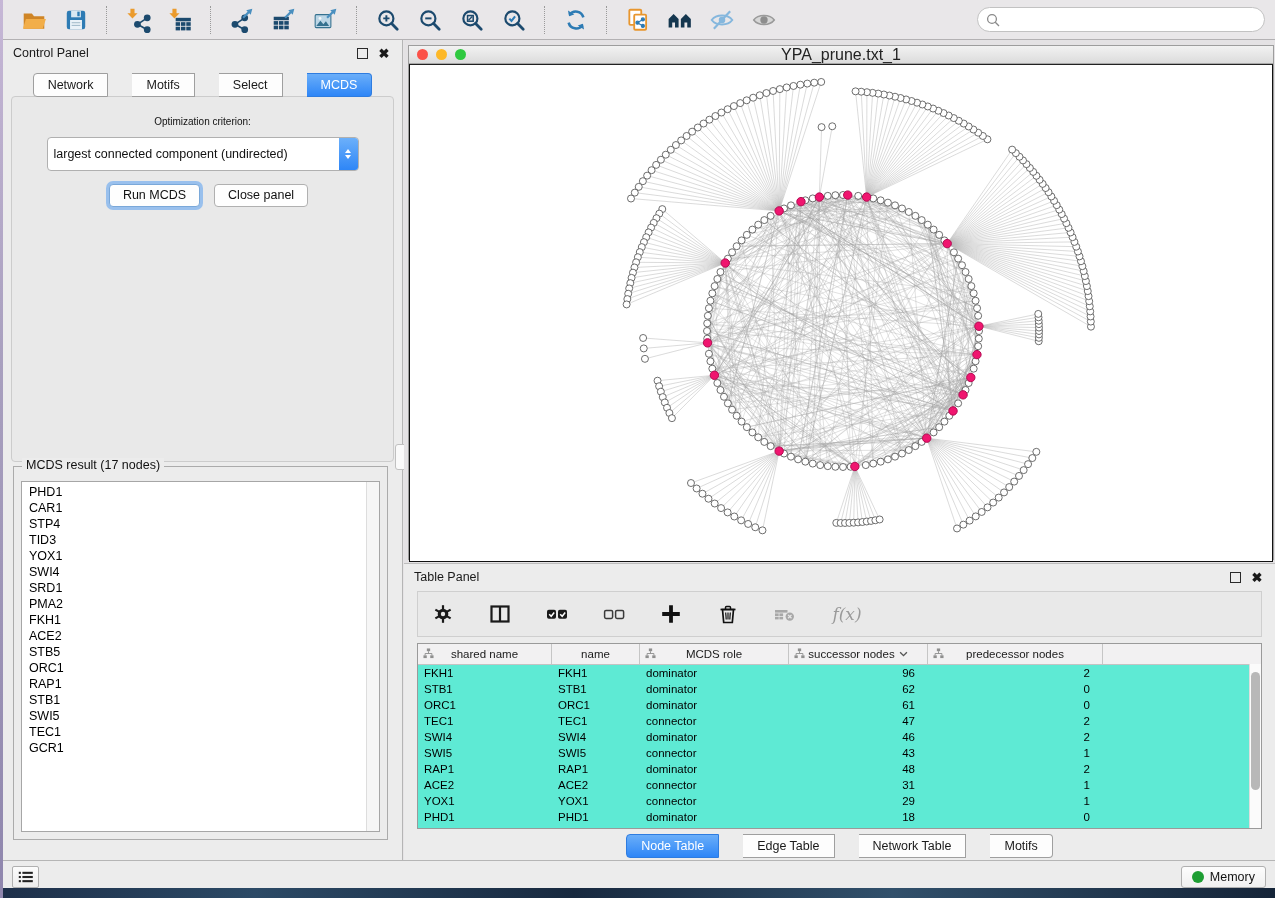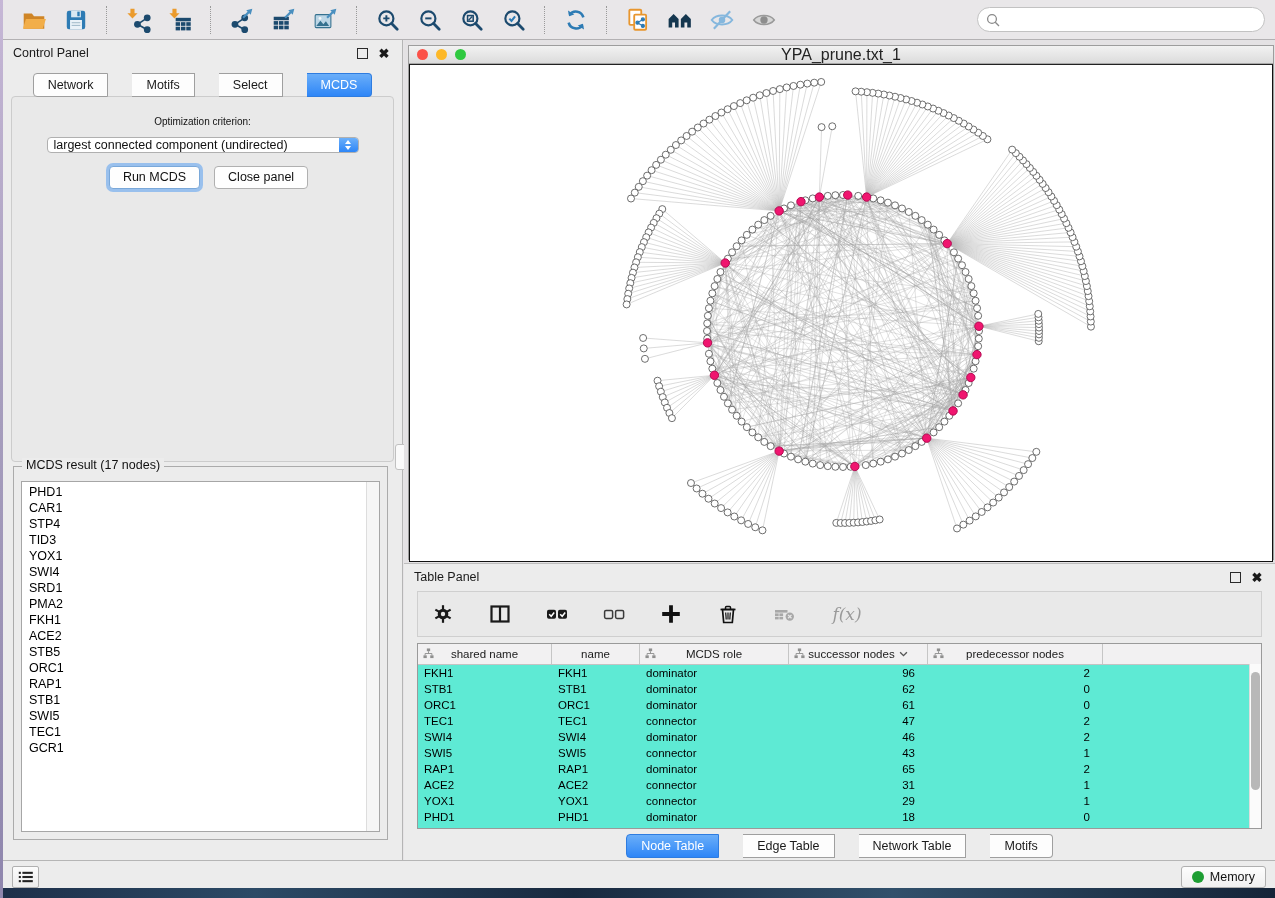--- a/index.html
+++ b/index.html
@@ -33,21 +33,21 @@
   .seg-tabs{display:flex;justify-content:center;position:relative;z-index:2;gap:24px;}
   .seg{border:1px solid #9f9f9f;border-left:none;background:#fdfdfd;font-size:12.5px;color:#1a1a1a;
     padding:3px 14px;line-height:16px;cursor:default;}
   .seg:first-child{border-left:1px solid #9f9f9f;border-radius:4px 0 0 4px;}
   .seg:last-child{border-radius:0 4px 4px 0;}
   .seg.active{background:linear-gradient(#6aaef9,#2e86f7);color:#fff;border-color:#2e7ce0;}
 
   .cp-tabcontent{position:absolute;left:8px;right:8px;top:56px;height:364px;background:#e9e9e9;
     border:1px solid #cccccc;border-radius:4px;}
   .opt-label{text-align:center;font-size:10px;color:#111;margin-top:19px;}
-  .combo{margin:10px auto 0;width:312px;height:16px;background:#fff;border:1px solid #b0b0b0;border-radius:4px;
+  .combo{margin:10px auto 0;width:312px;height:34px;background:#fff;border:1px solid #b0b0b0;border-radius:4px;
     display:flex;align-items:center;position:relative;box-sizing:border-box;}
   .combo .combo-text{flex:1;font-size:12.5px;padding:0 6px;color:#111;white-space:nowrap;overflow:hidden;}
   .combo .stepper{width:19px;align-self:stretch;background:linear-gradient(#6cb0fa,#2e86f7);
     border-radius:0 3px 3px 0;display:flex;flex-direction:column;align-items:center;justify-content:center;gap:2px;}
   .stepper i{display:block;width:0;height:0;border-left:3.5px solid transparent;border-right:3.5px solid transparent;}
   .stepper i.up{border-bottom:4px solid #fff;}
   .stepper i.down{border-top:4px solid #fff;}
   .btn-row{display:flex;justify-content:center;gap:14px;margin-top:13px;}
   .push-btn{font-size:12.5px;font-family:"Liberation Sans",sans-serif;padding:3px 13px;background:#fefefe;
     border:1px solid #b0b0b0;border-radius:4px;line-height:15px;color:#111;}
@@ -1454,21 +1454,21 @@
                 <div class="g-cell" style="width: 134px;">SWI5</div>
                 <div class="g-cell" style="width: 88px;">SWI5</div>
                 <div class="g-cell" style="width: 149px;">connector</div>
                 <div class="g-cell num" style="width: 139px;">43</div>
                 <div class="g-cell num" style="width: 175px;">1</div>
               </div>
               <div class="grid-row">
                 <div class="g-cell" style="width: 134px;">RAP1</div>
                 <div class="g-cell" style="width: 88px;">RAP1</div>
                 <div class="g-cell" style="width: 149px;">dominator</div>
-                <div class="g-cell num" style="width: 139px;">65</div>
+                <div class="g-cell num" style="width: 139px;">48</div>
                 <div class="g-cell num" style="width: 175px;">2</div>
               </div>
               <div class="grid-row">
                 <div class="g-cell" style="width: 134px;">ACE2</div>
                 <div class="g-cell" style="width: 88px;">ACE2</div>
                 <div class="g-cell" style="width: 149px;">connector</div>
                 <div class="g-cell num" style="width: 139px;">31</div>
                 <div class="g-cell num" style="width: 175px;">1</div>
               </div>
               <div class="grid-row">

